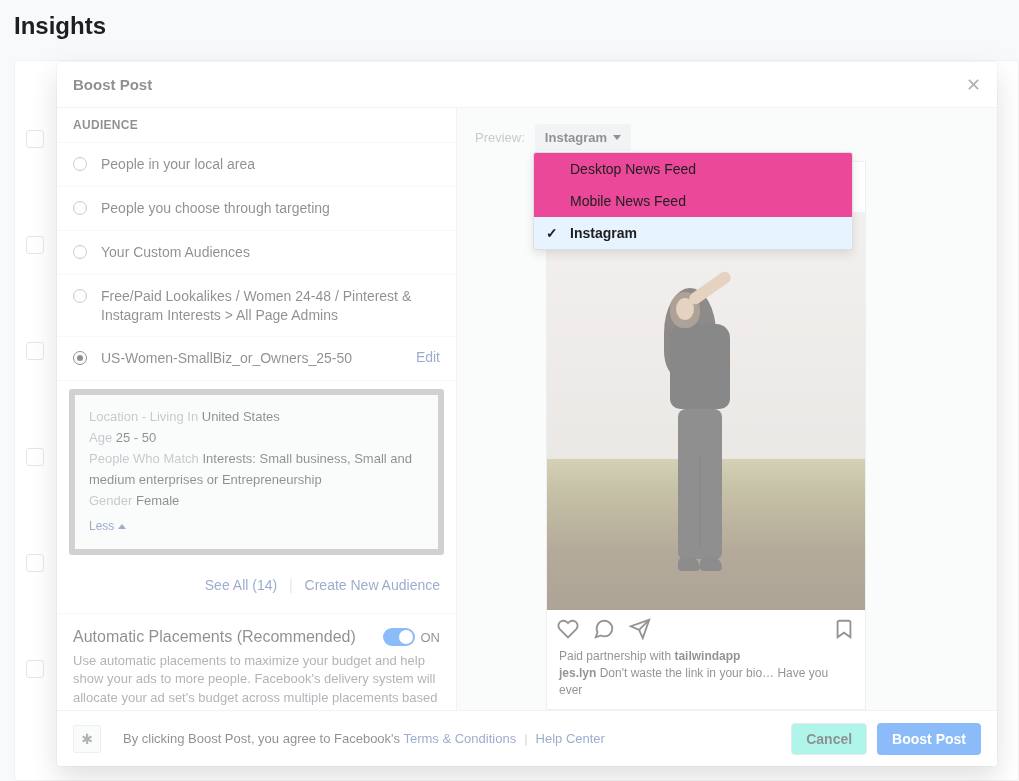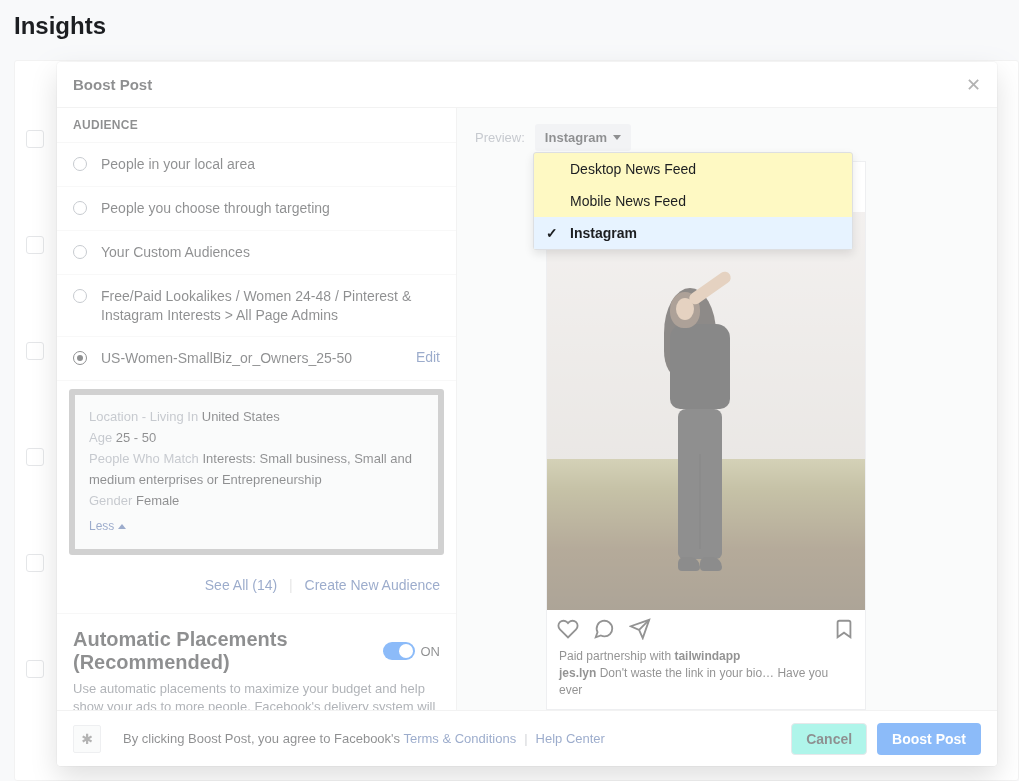--- a/index.html
+++ b/index.html
@@ -31,35 +31,35 @@
   .details-box .dl-val { color:#1c1e21; }
   .less-link { color:#385898; font-size:12px; cursor:pointer; display:inline-flex; align-items:center; gap:4px; margin-top:6px; }
   .less-link .caret-up { width:0; height:0; border-left:4px solid transparent; border-right:4px solid transparent; border-bottom:5px solid #385898; }
 
   .links-row { text-align:right; padding: 14px 16px 20px; font-size:14px; }
   .links-row a { color:#385898; text-decoration:none; cursor:pointer; }
   .links-row .sep { color:#ccc; margin: 0 8px; }
 
   .placements { padding: 14px 16px 8px; border-top:1px solid #eee; }
   .placements-head { display:flex; justify-content:space-between; align-items:center; }
-  .placements-title { font-size:20px; font-weight:700; }
+  .placements-title { font-size:16px; font-weight:400; }
   .toggle-wrap { display:flex; align-items:center; gap:6px; }
   .toggle { width:32px; height:18px; background:#1877f2; border-radius:10px; position:relative; cursor:pointer; }
   .toggle::after { content:""; position:absolute; right:2px; top:2px; width:14px; height:14px; background:#fff; border-radius:50%; }
   .toggle-label { font-size:13px; color:#1c1e21; font-weight:500; }
   .placements-desc { font-size:13px; color:#616770; line-height:1.4; margin-top:6px; }
   .learn-more { color:#385898; cursor:pointer; }
 
   .right-col { flex:1; background:#f5f6f7; display:flex; flex-direction:column; padding: 16px 60px 0 18px; position:relative; overflow:hidden;justify-content:center; }
   .preview-row { display:flex; align-items:center; gap:10px; margin-bottom:10px; }
   .preview-label { font-size:13px; color:#8d949e; font-weight:500; }
   .preview-select { background:#e4e6eb; border-radius:3px; padding: 6px 10px; font-size:13px; font-weight:600; color:#1c1e21; display:flex; align-items:center; gap:6px; cursor:pointer; }
   .preview-select .caret-down { width:0;height:0;border-left:4px solid transparent;border-right:4px solid transparent;border-top:5px solid #1c1e21; }
 
-  .preview-dropdown { position:absolute; top:44px; left:76px; width:320px; background:#fef9c3; border:1px solid #dddfe2; border-radius:3px; box-shadow: 0 4px 10px rgba(0,0,0,0.1); z-index:20; }
+  .preview-dropdown { position:absolute; top:44px; left:76px; width:320px; background:#ec4899; border:1px solid #dddfe2; border-radius:3px; box-shadow: 0 4px 10px rgba(0,0,0,0.1); z-index:20; }
   .dropdown-item { padding: 8px 36px; font-size:14px; cursor:pointer; position:relative; }
   .dropdown-item.selected { background:#e7f3ff; font-weight:600; }
   .dropdown-item.selected::before { content:"✓"; position:absolute; left:12px; font-weight:700; }
 
   .preview-frame { width:320px; background:#fff; border:1px solid #dddfe2; margin-left:auto; margin-right:auto; position:relative; }
   .ig-header { display:flex; align-items:center; padding:10px 12px; gap:8px; }
   .ig-avatar { width:30px; height:30px; border-radius:50%; background:linear-gradient(135deg,#d8c6b4,#b29a7d); }
   .ig-user { flex:1; font-size:12px; }
   .ig-user .name { font-weight:600; }
   .ig-more { width:24px; height:24px; display:flex; align-items:center; justify-content:center; cursor:pointer; font-weight:700; letter-spacing:1px; color:#262626; }

